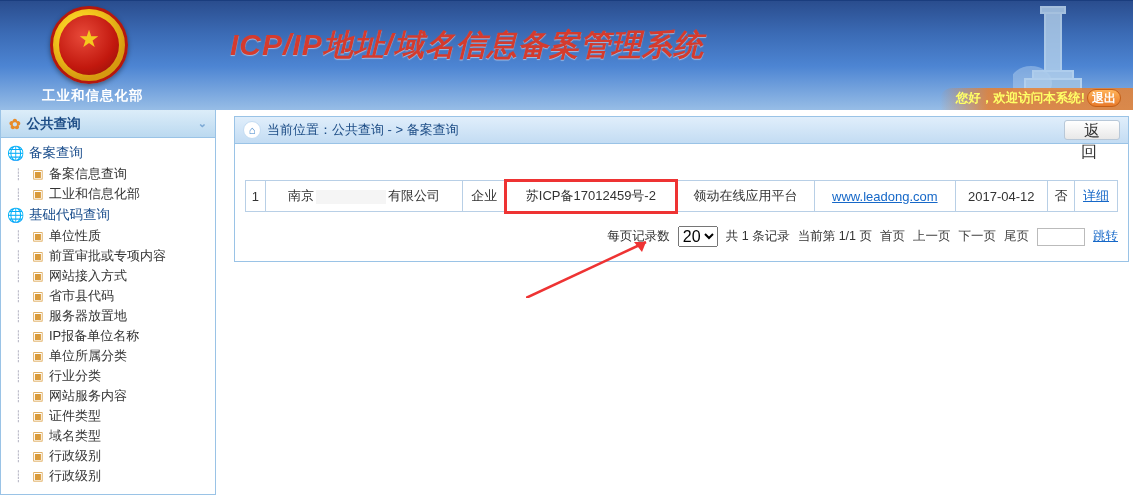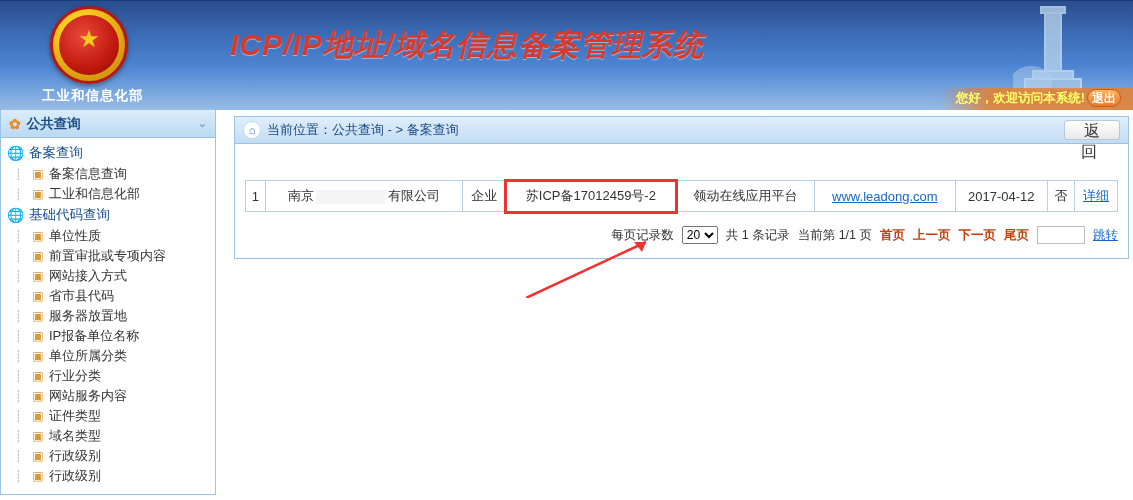--- a/index.html
+++ b/index.html
@@ -39,22 +39,22 @@
 
 .content-panel { border: 1px solid #9ac3e6; border-top: none; padding: 36px 10px 14px 10px; }
 table.data { width: 100%; border-collapse: collapse; font-size: 13px; }
 table.data th, table.data td { border: 1px solid #b8cfe6; text-align: center; padding: 6px 4px; color: #333; }
 table.data th { background: #f4f8fc; font-weight: normal; color: #222; }
 .th-hl { outline: 3px solid #e33; outline-offset: -1px; position: relative; z-index: 2; }
 .td-hl { outline: 3px solid #e33; outline-offset: -1px; border-top: none !important; position: relative; z-index: 2; }
 .link { color: #1668c8; text-decoration: underline; cursor: pointer; }
 
 .pager { margin-top: 14px; display: flex; align-items: center; justify-content: flex-end; gap: 8px; font-size: 12.5px; color: #333; }
-.pager select { font-size: 12px; }
-.pager .pg-link { color: #c2410c; cursor: pointer; font-weight: bold; }
+.pager select { font-size: 16px; }
+.pager .pg-link { color: #404040; cursor: pointer; }
 .pgnum { width: 48px; height: 18px; border: 1px solid #bbb; }
 .goto { color: #1668c8; text-decoration: underline; cursor: pointer; }
 
 .arrow { position: absolute; pointer-events: none; }
 
 .content-wrap { position: relative; }
 </style>
 </head>
 <body>
 

